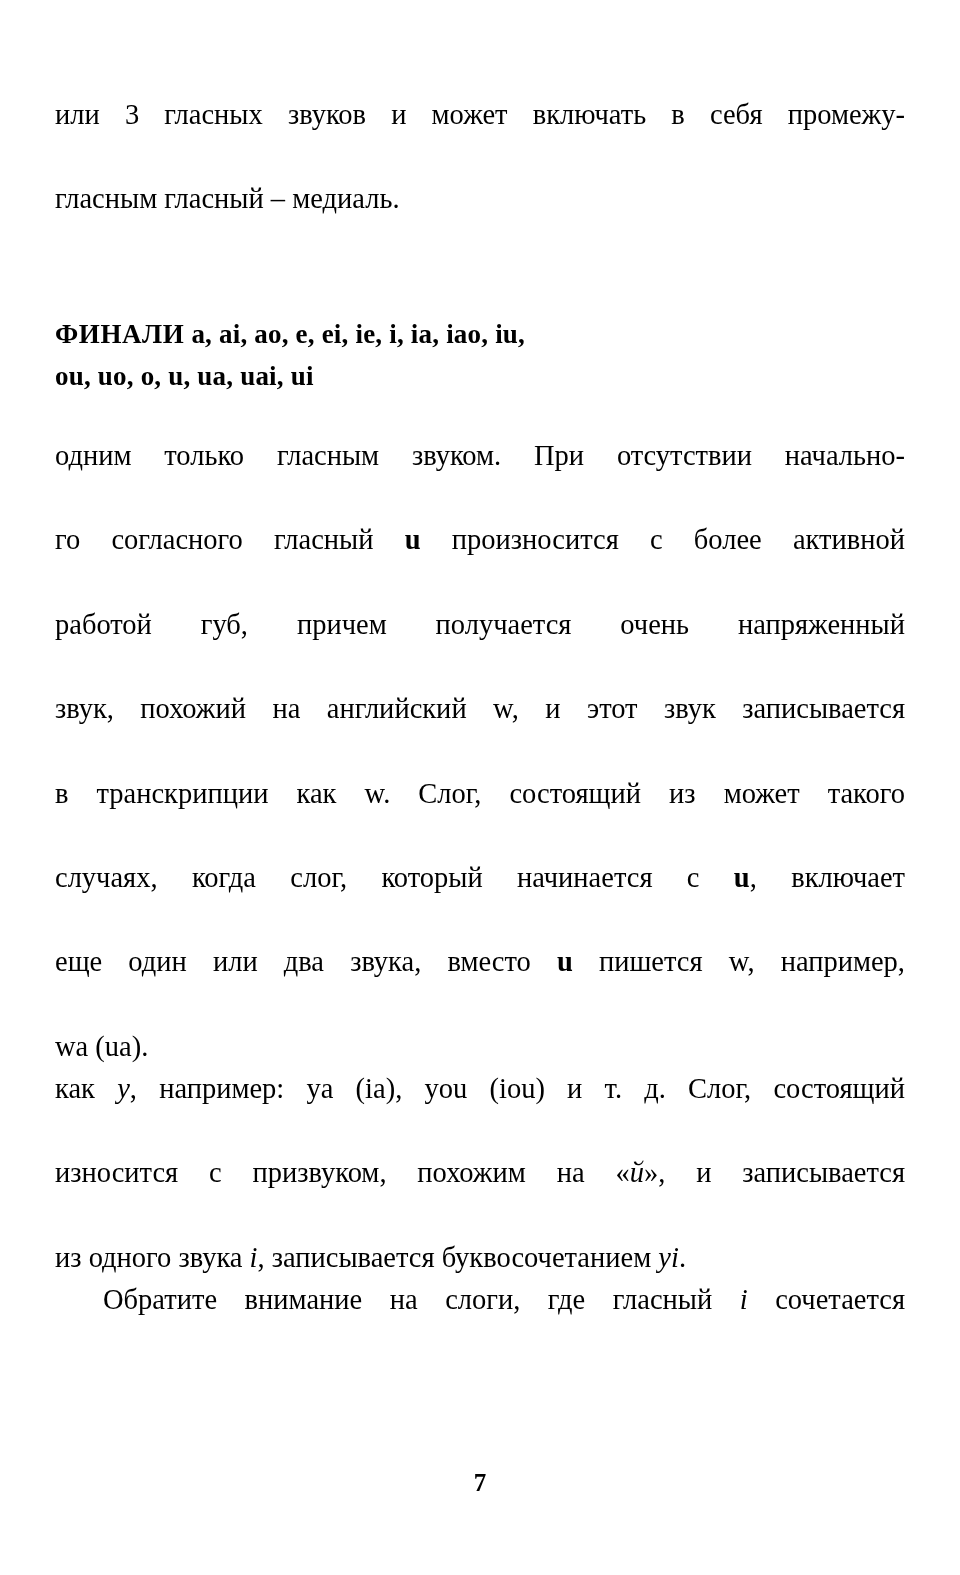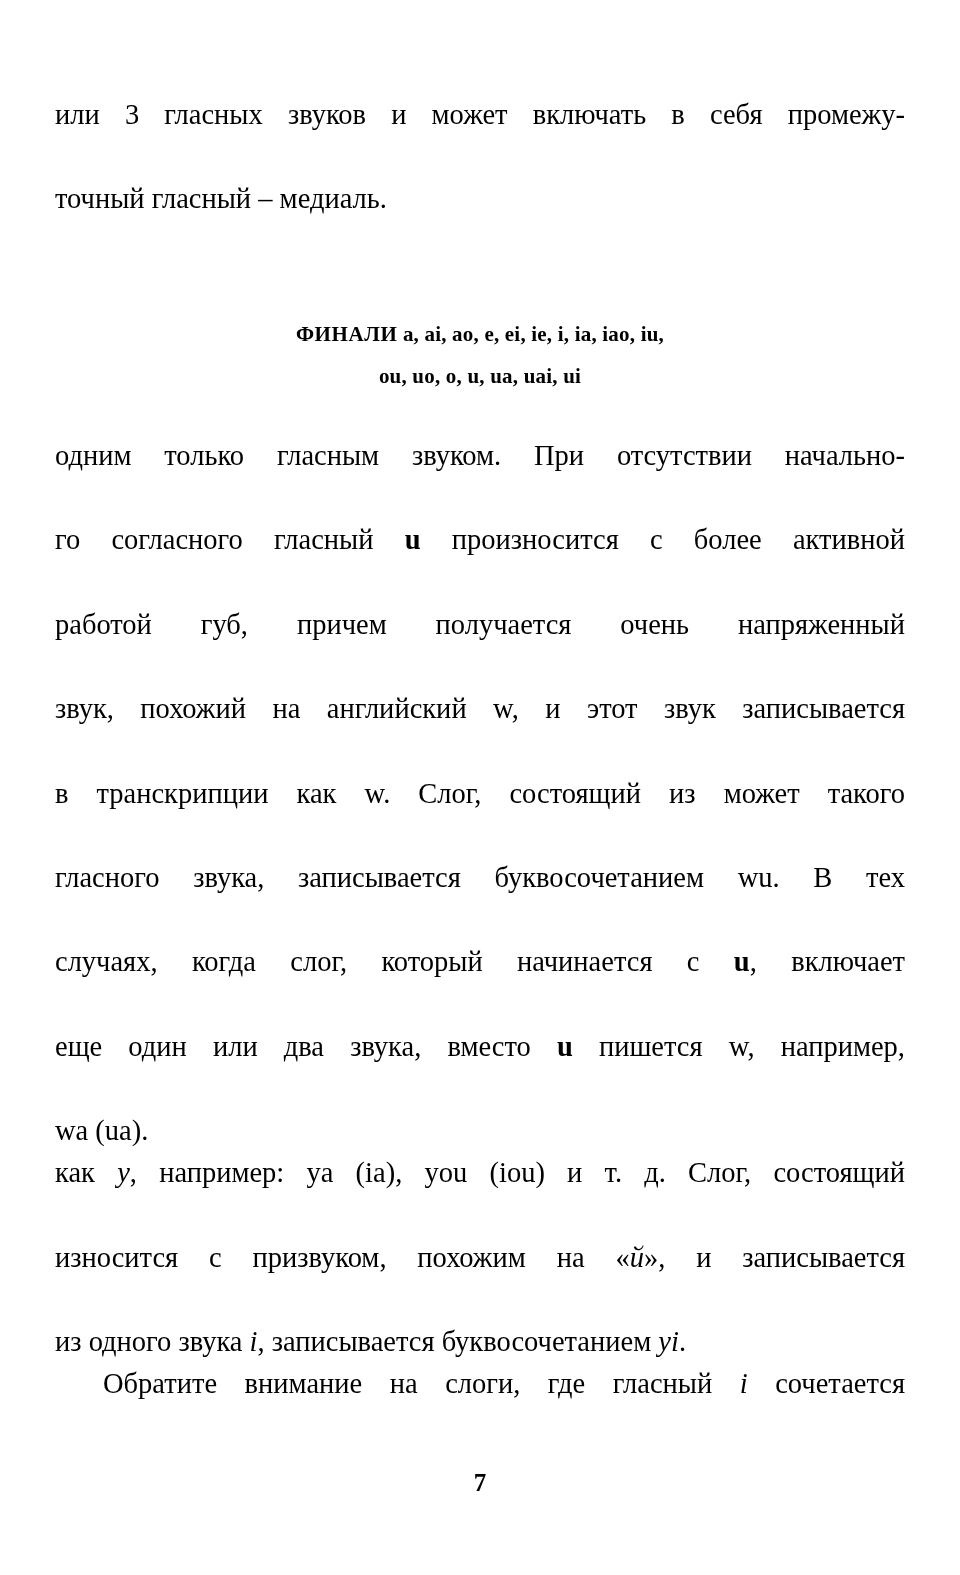--- a/index.html
+++ b/index.html
@@ -36,24 +36,23 @@
     line-height: 42px;
     text-align: justify;
     text-indent: 0;
     hyphens: manual;
   }
 
   
   .heading {
     margin: 0;
     padding-top: 93px;
-    font-size: 21px;
+    font-size: 27px;
     font-weight: bold;
     line-height: 42px;
-    text-align: center;
     letter-spacing: 0.2px;
   }
   .heading .hd-line {
     display: block;
   }
   .heading .hd-word {
     letter-spacing: 0.6px;
   }
 
   
@@ -102,37 +101,36 @@
 </style>
 </head>
 <body>
 
 <div class="page">
 
   <div class="content">
 
     <p class="top-para">
       <span class="jl">или 3 гласных звуков и может включать в себя промежу-</span>
-      <span class="jl last">точный гласный – медиаль.</span>
+      <span class="jl last">гласным гласный – медиаль.</span>
     </p>
 
     <h2 class="heading">
       <span class="hd-line"><span class="hd-word">ФИНАЛИ</span> <span>a, ai, ao, e, ei, ie, i, ia, iao, iu,</span></span>
       <span class="hd-line">ou, uo, o, u, ua, uai, ui</span>
     </h2>
 
     <div class="body-block">
 
       <p class="para">
         <span class="jl">одним только гласным звуком. При отсутствии начально-</span>
         <span class="jl">го согласного гласный <b>u</b> произносится с более активной</span>
         <span class="jl">работой губ, причем получается очень напряженный</span>
         <span class="jl">звук, похожий на английский w, и этот звук записывается</span>
         <span class="jl">в транскрипции как w. Слог, состоящий из может такого</span>
-        <span class="jl">гласного звука, записывается буквосочетанием wu. В тех</span>
         <span class="jl">случаях, когда слог, который начинается с <b>u</b>, включает</span>
         <span class="jl">еще один или два звука, вместо <b>u</b> пишется w, например,</span>
         <span class="jl last">wa (ua).</span>
       </p>
 
       <p class="para">
         <span class="jl">как <i>y</i>, например: ya (ia), you (iou) и т. д. Слог, состоящий</span>
         <span class="jl">износится с призвуком, похожим на «<i>й</i>», и записывается</span>
         <span class="jl last">из одного звука <i>i</i>, записывается буквосочетанием <i>yi</i>.</span>
       </p>

